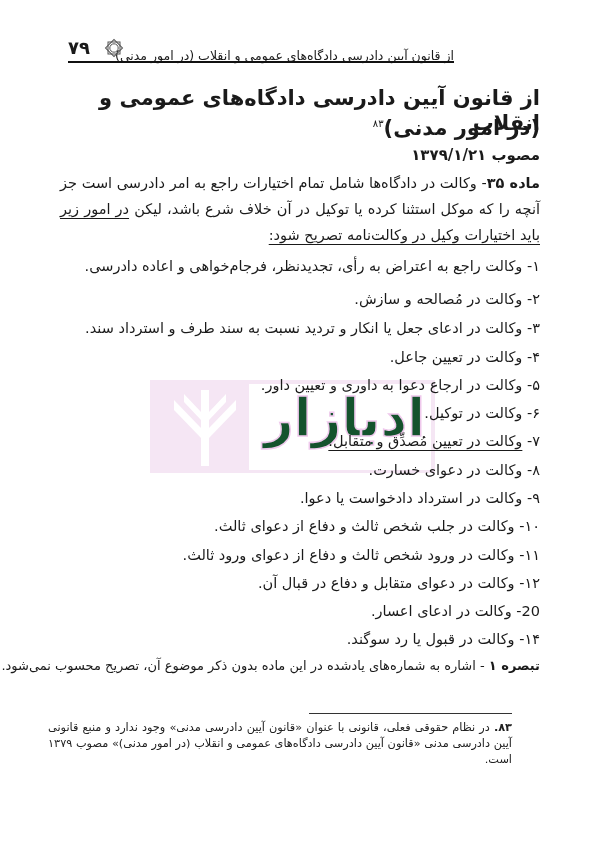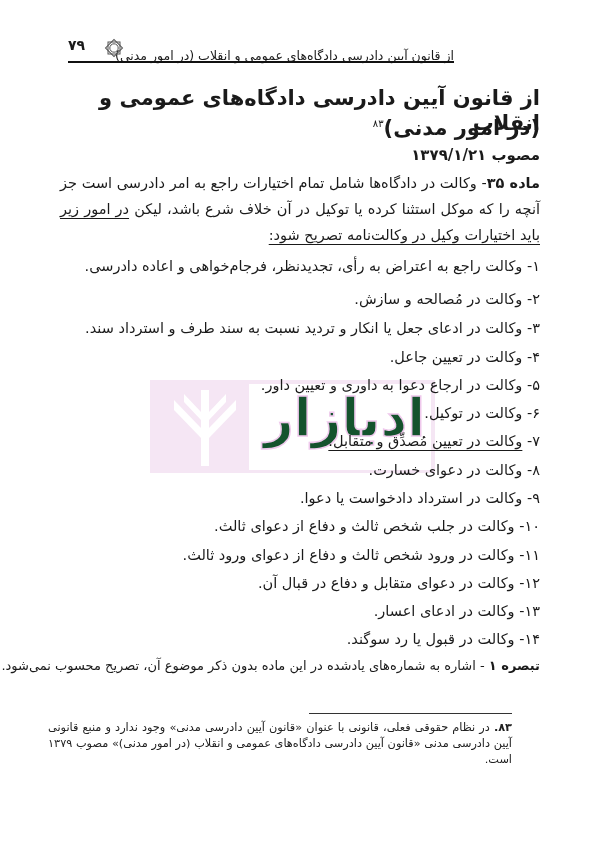--- a/index.html
+++ b/index.html
@@ -2,21 +2,21 @@
 <html><head>
   <meta charset="utf-8">
   <style>
     * { margin: 0; padding: 0; box-sizing: border-box; }
     html, body { width: 600px; height: 851px; background: #ffffff; overflow: hidden; }
     body { position: relative; font-family: "DejaVu Sans", sans-serif; color: #1a1a1a; direction: rtl; }
 
     .running-head { position: absolute; left: 68px; top: 34px; width: 386px; height: 30px; }
     .running-head .title { position: absolute; right: 0; top: 14px; font-size: 12.5px; white-space: nowrap; }
     .running-head .ornament { position: absolute; left: 36px; top: 4px; width: 20px; height: 20px; }
-    .running-head .page-num { position: absolute; left: 0; top: 3px; font-size: 14px; font-weight: bold; direction: rtl; }
+    .running-head .page-num { position: absolute; left: 0; top: 3px; font-size: 18px; font-weight: bold; direction: rtl; }
     .head-rule { position: absolute; left: 68px; top: 61px; width: 386px; height: 2px; background: #111; }
 
     .doc-title { position: absolute; left: 60px; width: 480px; text-align: right; font-weight: bold; font-size: 21px; line-height: 1.2; }
     .doc-title.l1 { top: 86px; }
     .doc-title.l2 { top: 116px; }
     .doc-title sup { font-size: 10px; font-weight: normal; vertical-align: super; }
     .approved { position: absolute; left: 60px; width: 480px; top: 146px; text-align: right; font-size: 15px; font-weight: bold; }
 
     .watermark { position: absolute; left: 150px; top: 380px; width: 285px; height: 93px; background: #f5e6f4; }
     .watermark .tree { position: absolute; left: 20px; top: 6px; width: 70px; height: 82px; }
@@ -82,19 +82,19 @@
 <div class="item" style="top:318px"><span>۳</span>- <span>وکالت در ادعای جعل یا انکار و تردید نسبت به سند طرف و استرداد سند.</span></div>
 <div class="item" style="top:347px"><span>۴</span>- <span>وکالت در تعیین جاعل.</span></div>
 <div class="item" style="top:375px"><span>۵</span>- <span>وکالت در ارجاع دعوا به داوری و تعیین داور.</span></div>
 <div class="item" style="top:403px"><span>۶</span>- <span>وکالت در توکیل.</span></div>
 <div class="item" style="top:431px"><span>۷</span>- <span class="u">وکالت در تعیین مُصدِّق و متقابل.</span></div>
 <div class="item" style="top:460px"><span>۸</span>- <span>وکالت در دعوای خسارت.</span></div>
 <div class="item" style="top:488px"><span>۹</span>- <span>وکالت در استرداد دادخواست یا دعوا.</span></div>
 <div class="item" style="top:516px"><span>۱۰</span>- <span>وکالت در جلب شخص ثالث و دفاع از دعوای ثالث.</span></div>
 <div class="item" style="top:545px"><span>۱۱</span>- <span>وکالت در ورود شخص ثالث و دفاع از دعوای ورود ثالث.</span></div>
 <div class="item" style="top:573px"><span>۱۲</span>- <span>وکالت در دعوای متقابل و دفاع در قبال آن.</span></div>
-<div class="item" style="top:601px"><span>۱۳</span>- <span>وکالت در ادعای اعسار.</span></div>
+<div class="item" style="top:601px"><span>20</span>- <span>وکالت در ادعای اعسار.</span></div>
 <div class="item" style="top:629px"><span>۱۴</span>- <span>وکالت در قبول یا رد سوگند.</span></div>
 
 <div class="note" style="top:656px"><b>تبصره ۱</b><span> - اشاره به شماره‌های یادشده در این ماده بدون ذکر موضوع آن، تصریح محسوب نمی‌شود.</span></div>
 
 <div class="fn-rule"></div>
 <div class="footnote"><b>۸۳.</b><span> در نظام حقوقی فعلی، قانونی با عنوان «قانون آیین دادرسی مدنی» وجود ندارد و منبع قانونی آیین دادرسی مدنی «قانون آیین دادرسی دادگاه‌های عمومی و انقلاب (در امور مدنی)» مصوب ۱۳۷۹ است.</span></div>
 
 </body></html>

